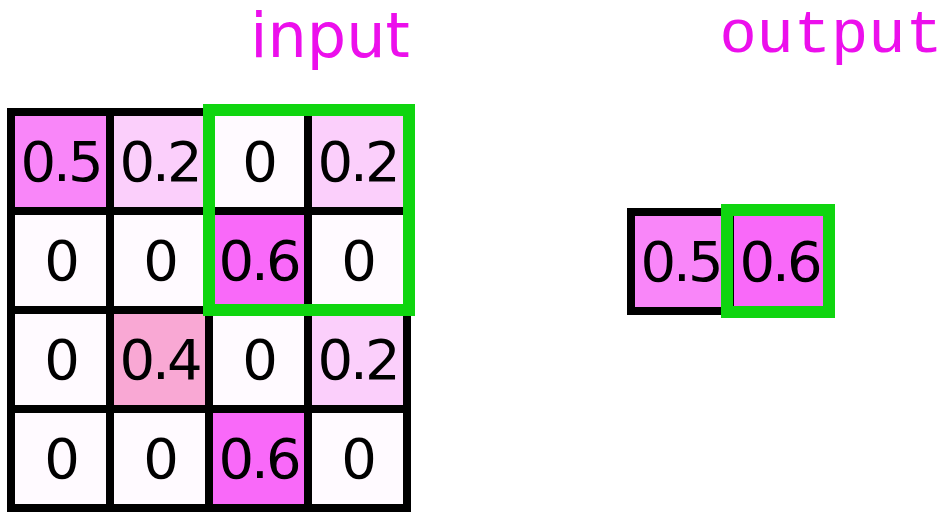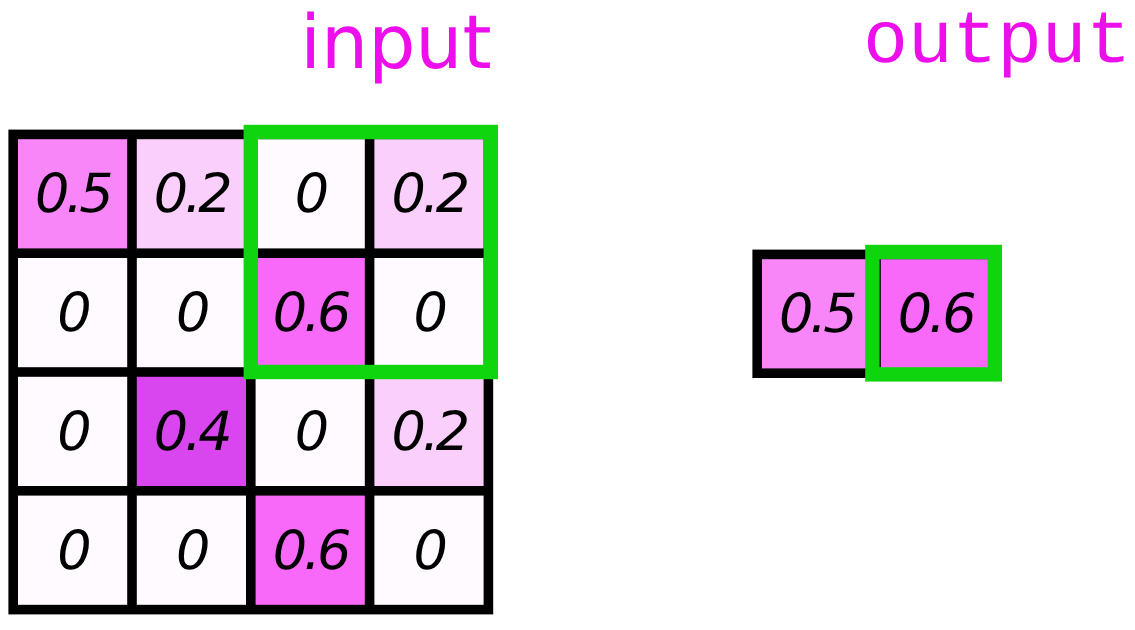--- a/index.html
+++ b/index.html
@@ -38,24 +38,23 @@
   .output-grid {
     left: 627px;
     top: 208px;
     grid-template-columns: repeat(2, 91px);
     grid-auto-rows: 91px;
   }
   .cell {
     display: flex;
     align-items: center;
     justify-content: center;
-    font-size: 45px;
+    font-size: 56px;
     letter-spacing: -3px;
     line-height: 1;
-    font-style: italic;
   }
   .green-box {
     position: absolute;
     box-sizing: border-box;
     background: transparent;
     border-style: solid;
     border-width: 12px;
   }
   .input-highlight {
     left: 203px;
@@ -81,21 +80,21 @@
   <div class="grid input-grid" id="input-grid" style="background: rgb(0, 0, 0);">
       <div class="cell" style="background: rgb(249, 134, 249); color: rgb(0, 0, 0);">0.5</div>
       <div class="cell" style="background: rgb(251, 207, 251); color: rgb(0, 0, 0);">0.2</div>
       <div class="cell" style="background: rgb(255, 250, 255); color: rgb(0, 0, 0);">0</div>
       <div class="cell" style="background: rgb(251, 207, 251); color: rgb(0, 0, 0);">0.2</div>
       <div class="cell" style="background: rgb(255, 250, 255); color: rgb(0, 0, 0);">0</div>
       <div class="cell" style="background: rgb(255, 250, 255); color: rgb(0, 0, 0);">0</div>
       <div class="cell" style="background: rgb(249, 105, 249); color: rgb(0, 0, 0);">0.6</div>
       <div class="cell" style="background: rgb(255, 250, 255); color: rgb(0, 0, 0);">0</div>
       <div class="cell" style="background: rgb(255, 250, 255); color: rgb(0, 0, 0);">0</div>
-      <div class="cell" style="background: #d946ef; color: rgb(0, 0, 0);">0.4</div>
+      <div class="cell" style="background: #f9a8d4; color: rgb(0, 0, 0);">0.4</div>
       <div class="cell" style="background: rgb(255, 250, 255); color: rgb(0, 0, 0);">0</div>
       <div class="cell" style="background: rgb(251, 207, 251); color: rgb(0, 0, 0);">0.2</div>
       <div class="cell" style="background: rgb(255, 250, 255); color: rgb(0, 0, 0);">0</div>
       <div class="cell" style="background: rgb(255, 250, 255); color: rgb(0, 0, 0);">0</div>
       <div class="cell" style="background: rgb(249, 105, 249); color: rgb(0, 0, 0);">0.6</div>
       <div class="cell" style="background: rgb(255, 250, 255); color: rgb(0, 0, 0);">0</div>
     </div>
 
   <div class="green-box input-highlight" style="border-color: rgb(15, 213, 15);"></div>
 

